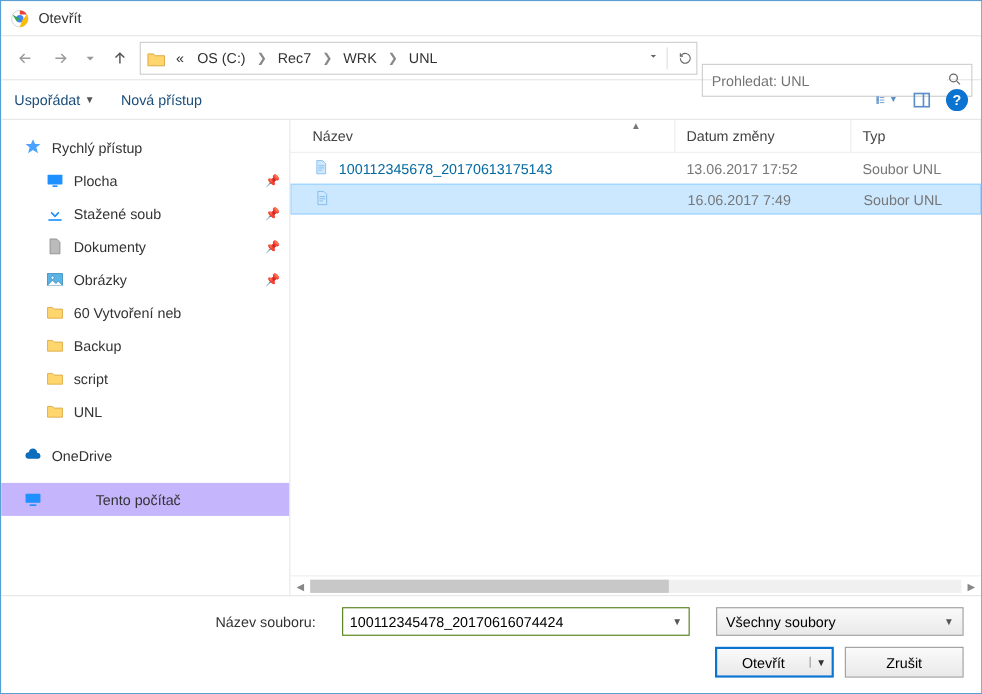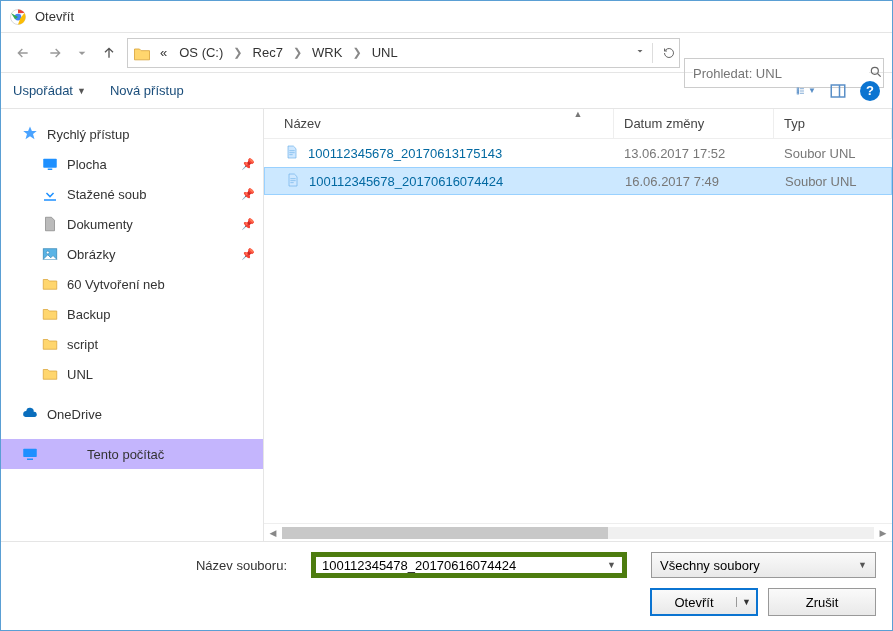--- a/index.html
+++ b/index.html
@@ -18,21 +18,21 @@
 .navbtn svg { width: 16px; height: 16px; }
 
 .addressbar { flex: 1; height: 30px; border: 1px solid #ccc; display: flex; align-items: center; padding: 0 4px; gap: 4px; background: #fff; }
 .folder-glyph { width: 20px; height: 18px; }
 .crumb { padding: 0 4px; color: #333; cursor: pointer; }
 .crumb-sep { color: #888; padding: 0 2px; font-size: 11px; }
 .addr-right { margin-left: auto; display: flex; align-items: center; gap: 6px; }
 .addr-right svg { width: 12px; height: 12px; color: #666; }
 .refresh { border-left: 1px solid #ddd; padding-left: 10px; height: 20px; display: flex; align-items: center; }
 
-.searchbox { width: 200px; height: 30px; border: 1px solid #ccc; display: flex; align-items: center; padding: 0 8px; color: #888; margin-top: 41px; }
+.searchbox { width: 246px; height: 30px; border: 1px solid #ccc; display: flex; align-items: center; padding: 0 8px; color: #888; margin-top: 41px; }
 .searchbox input { border: none; outline: none; flex: 1; font-size: 13px; color: #888; }
 .searchbox svg { width: 14px; height: 14px; color: #666; }
 
 
 .toolbar { height: 36px; display: flex; align-items: center; padding: 0 12px; gap: 24px; border-bottom: 1px solid #e5e5e5; }
 .tbtn { color: #1a4d7a; cursor: pointer; display: flex; align-items: center; gap: 4px; }
 .tbtn .arrowdn { font-size: 9px; color: #555; }
 .tool-right { margin-left: auto; display: flex; align-items: center; gap: 12px; }
 .viewicon { width: 20px; height: 20px; display: flex; align-items: center; justify-content: center; color: #5a8fc7; }
 .viewicon svg { width: 18px; height: 18px; }
@@ -68,21 +68,21 @@
 
 .hscroll { height: 18px; border-top: 1px solid #eee; display: flex; align-items: center; padding: 0 2px; }
 .hscroll .left, .hscroll .right { width: 14px; height: 14px; display: flex; align-items: center; justify-content: center; color: #888; font-size: 9px; }
 .hscroll .track { flex: 1; height: 12px; background: #f0f0f0; margin: 0 2px; position: relative; }
 .hscroll .thumb { position: absolute; left: 0; top: 0; width: 55%; height: 100%; background: #c8c8c8; }
 
 
 .bottom { border-top: 1px solid #e5e5e5; padding: 10px 16px 14px 16px; display: flex; flex-direction: column; gap: 10px; }
 .fn-row { display: flex; align-items: center; gap: 24px; }
 .fn-label { width: 270px; text-align: right; color: #333; }
-.fn-input { flex: 1; height: 26px; border: 5px solid #4d7c0f; padding: 0 6px; display: flex; align-items: center; justify-content: flex-start; }
+.fn-input { flex: 1; height: 26px; border: 1px solid #4d7c0f; padding: 0 6px; display: flex; align-items: center; justify-content: flex-start; }
 .fn-input input { border: none; outline: none; flex: 1; font-size: 13px; }
 .fn-input .dd { color: #555; font-size: 9px; }
 .filter { width: 225px; height: 26px; border: 1px solid #999; display: flex; align-items: center; justify-content: space-between; padding: 0 8px; background: linear-gradient(#fafafa,#e9e9e9); }
 .filter .dd { font-size: 9px; color: #555; }
 
 .btn-row { display: flex; justify-content: flex-end; gap: 10px; }
 .btn { width: 108px; height: 28px; border: 1px solid #999; background: linear-gradient(#fafafa,#e9e9e9); display: flex; align-items: center; justify-content: center; cursor: pointer; }
 .btn.primary { border: 2px solid #0b74d1; display: flex; }
 .btn.primary .main { flex: 1; display: flex; align-items: center; justify-content: center; }
 .btn.primary .split { width: 20px; border-left: 1px solid #999; display: flex; align-items: center; justify-content: center; font-size: 9px; color: #333; }
@@ -324,21 +324,20 @@
           <div class="cell cell-type">Soubor UNL</div>
         </div>
         <div class="filerow selected">
           <div class="cell cell-name">
             <span class="fileico"><svg viewBox="0 0 24 24" fill="#cfe8ff" stroke="#6bb0e8">
                 <path d="M6 3h8l4 4v14H6z"></path>
                 <line x1="8" y1="10" x2="16" y2="10"></line>
                 <line x1="8" y1="13" x2="16" y2="13"></line>
                 <line x1="8" y1="16" x2="13" y2="16"></line>
               </svg></span>
-            <span>100112345678_20170616074424</span>
           </div>
           <div class="cell cell-date">16.06.2017 7:49</div>
           <div class="cell cell-type">Soubor UNL</div>
         </div>
       </div>
     <div class="hscroll">
       <div class="left">◀</div>
       <div class="track">
           <div class="thumb"></div>
         </div>

